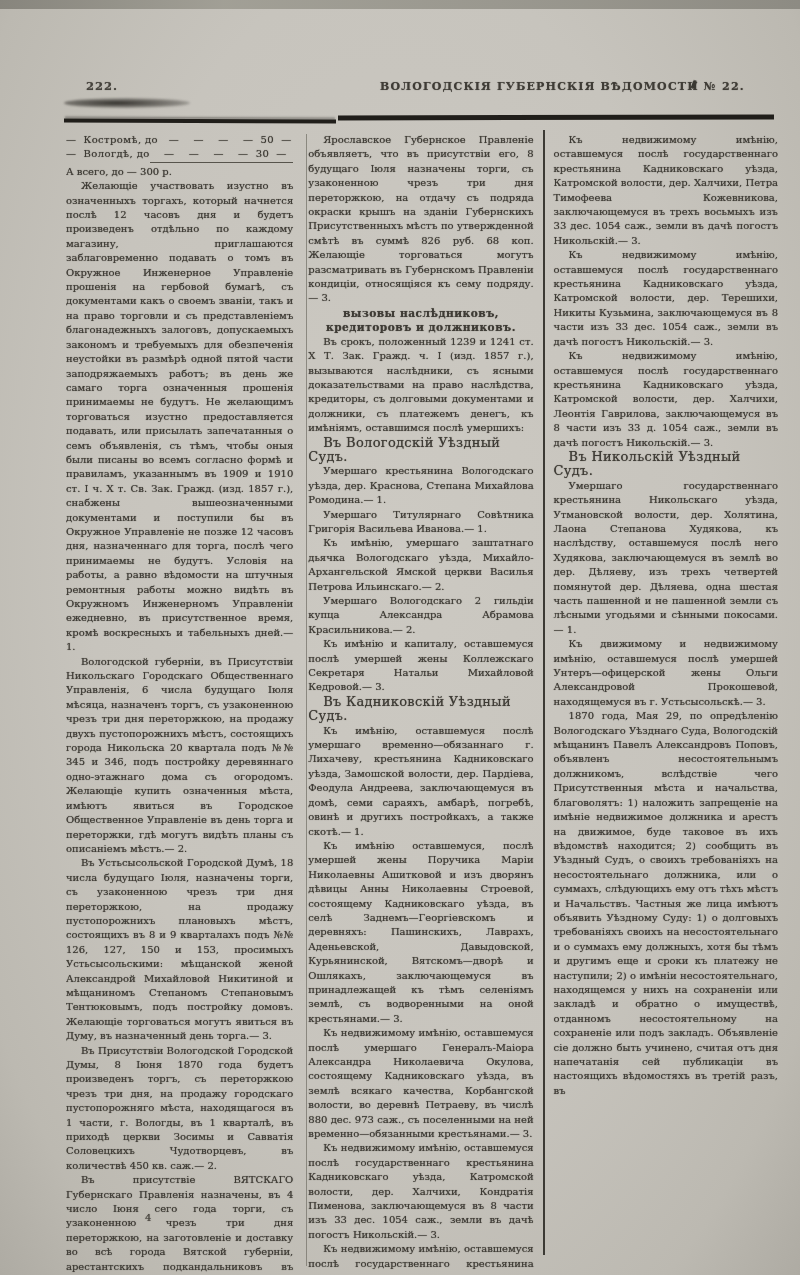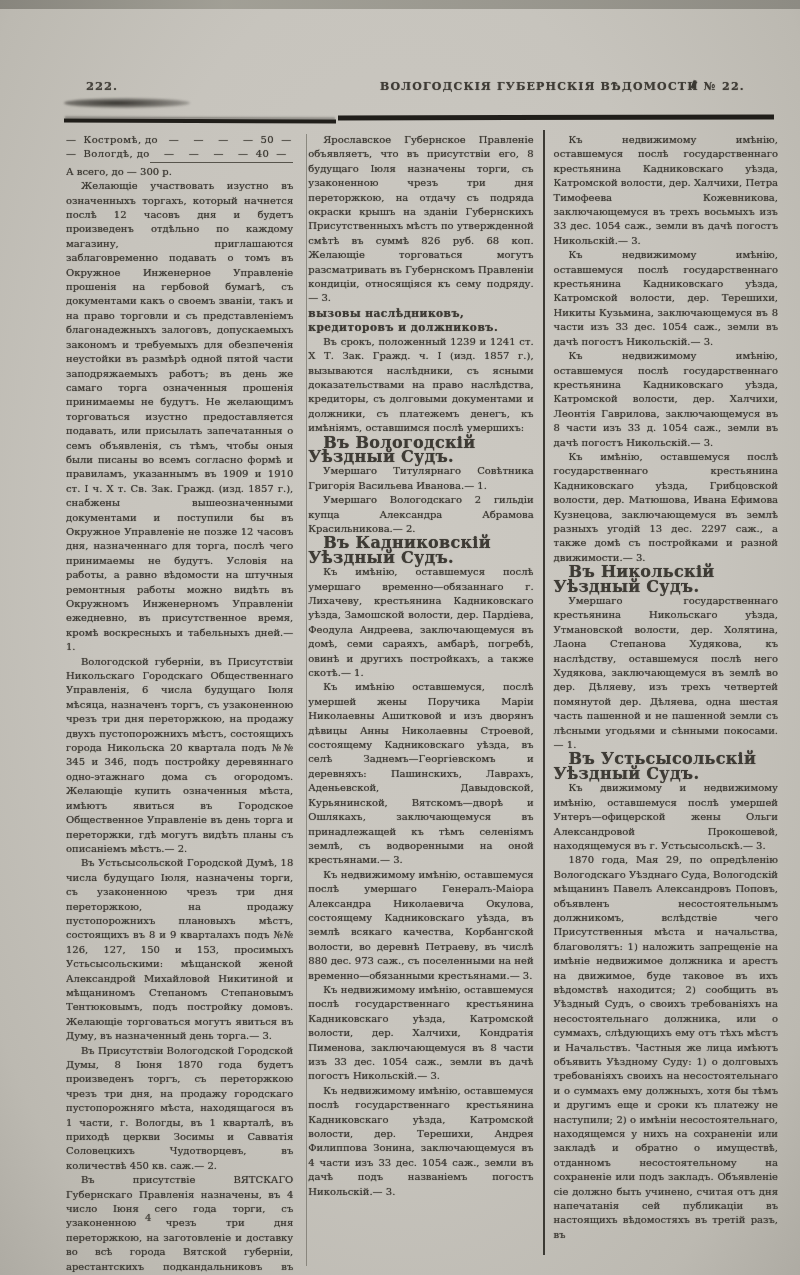--- a/index.html
+++ b/index.html
@@ -61,23 +61,23 @@
   .col{height:100%;overflow:hidden;font-size:10px;line-height:14.4px;
     text-shadow:0 0 .9px rgba(58,55,48,.8);}
   .col-left{width:237px;padding-right:5px;}
   .col-middle{width:235px;padding:0 8px 0 10px;}
   .col-right{width:234px;padding-left:12px;}
   .col p,.col h3,.col h4{margin:0;}
   .blk-para{margin:0 0 5px;text-indent:15px;text-align:justify;}
   .blk-dash{margin:0 0 2px;text-indent:0;white-space:pre;letter-spacing:.4px;}
   .blk-total{margin:2px 0 7px;text-align:left;padding:3px 4px 0 0;position:relative;text-indent:0;}
   .blk-total::before{content:"";position:absolute;top:0;right:0;width:63%;border-top:1px solid #57544c;}
-  .blk-heading{font-size:10.6px;font-weight:700;text-align:left;text-indent:0;
+  .blk-heading{font-size:10.6px;font-weight:700;text-align:center;text-indent:0;
     margin:9px 4px 8px;letter-spacing:.5px;}
-  .blk-court{font-size:16px;font-weight:700;text-indent:15px;margin:8px 0 7px;letter-spacing:.3px;}
+  .blk-court{font-size:13px;font-weight:400;text-indent:15px;margin:8px 0 7px;letter-spacing:.3px;}
   .footer-mark{
     position:absolute;left:145px;top:1212px;font-size:10px;color:#45423c;
     text-shadow:0 0 1px rgba(60,57,50,.7);
   }
 </style>
 </head>
 <body>
 
 <div class="page">
   <div class="top-edge"></div>
@@ -89,49 +89,50 @@
 
   <div class="rule-left"></div>
   <div class="rule-right"></div>
 
   <div class="divider-1"></div>
   <div class="divider-2"></div>
 
   <div class="columns">
     <div class="col col-left" id="col-left">
         <p class="blk-dash">—  Костромѣ, до   —    —    —    —  50  —</p>
-        <p class="blk-dash">—  Вологдѣ, до    —    —    —    —  40  —</p>
+        <p class="blk-dash">—  Вологдѣ, до    —    —    —    —  30  —</p>
         <p class="blk-total">А всего, до — 300 р.</p>
         <p class="blk-para">Желающіе участвовать изустно въ означенныхъ торгахъ, который начнется послѣ 12 часовъ дня и будетъ произведенъ отдѣльно по каждому магазину, приглашаются заблаговременно подавать о томъ въ Окружное Инженерное Управленіе прошенія на гербовой бумагѣ, съ документами какъ о своемъ званіи, такъ и на право торговли и съ представленіемъ благонадежныхъ залоговъ, допускаемыхъ закономъ и требуемыхъ для обезпеченія неустойки въ размѣрѣ одной пятой части заподряжаемыхъ работъ; въ день же самаго торга означенныя прошенія принимаемы не будутъ. Не желающимъ торговаться изустно предоставляется подавать, или присылать запечатанныя о семъ объявленія, съ тѣмъ, чтобы оныя были писаны во всемъ согласно формѣ и правиламъ, указаннымъ въ 1909 и 1910 ст. I ч. X т. Св. Зак. Гражд. (изд. 1857 г.), снабжены вышеозначенными документами и поступили бы въ Окружное Управленіе не позже 12 часовъ дня, назначеннаго для торга, послѣ чего принимаемы не будутъ. Условія на работы, а равно вѣдомости на штучныя ремонтныя работы можно видѣть въ Окружномъ Инженерномъ Управленіи ежедневно, въ присутственное время, кромѣ воскресныхъ и табельныхъ дней.— 1.</p>
         <p class="blk-para">Вологодской губерніи, въ Присутствіи Никольскаго Городскаго Общественнаго Управленія, 6 числа будущаго Іюля мѣсяца, назначенъ торгъ, съ узаконенною чрезъ три дня переторжкою, на продажу двухъ пустопорожнихъ мѣстъ, состоящихъ города Никольска 20 квартала подъ №№ 345 и 346, подъ постройку деревяннаго одно-этажнаго дома съ огородомъ. Желающіе купить означенныя мѣста, имѣютъ явиться въ Городское Общественное Управленіе въ день торга и переторжки, гдѣ могутъ видѣть планы съ описаніемъ мѣстъ.— 2.</p>
         <p class="blk-para">Въ Устьсысольской Городской Думѣ, 18 числа будущаго Іюля, назначены торги, съ узаконенною чрезъ три дня переторжкою, на продажу пустопорожнихъ плановыхъ мѣстъ, состоящихъ въ 8 и 9 кварталахъ подъ №№ 126, 127, 150 и 153, просимыхъ Устьсысольскими: мѣщанской женой Александрой Михайловой Никитиной и мѣщаниномъ Степаномъ Степановымъ Тентюковымъ, подъ постройку домовъ. Желающіе торговаться могутъ явиться въ Думу, въ назначенный день торга.— 3.</p>
         <p class="blk-para">Въ Присутствіи Вологодской Городской Думы, 8 Іюня 1870 года будетъ произведенъ торгъ, съ переторжкою чрезъ три дня, на продажу городскаго пустопорожняго мѣста, находящагося въ 1 части, г. Вологды, въ 1 кварталѣ, въ приходѣ церкви Зосимы и Савватія Соловецкихъ Чудотворцевъ, въ количествѣ 450 кв. саж.— 2.</p>
         <p class="blk-para">Въ присутствіе ВЯТСКАГО Губернскаго Правленія назначены, въ 4 число Іюня сего года торги, съ узаконенною чрезъ три дня переторжкою, на заготовленіе и доставку во всѣ города Вятской губерніи, арестантскихъ подкандальниковъ въ количествѣ 600 паръ примѣрно на сумму 750 руб. Желающіе торговаться на означенную поставку могутъ явиться въ означенное присутствіе въ назначенные для торга и переторжки дни въ 11 часовъ утра. При чемъ объявляется, что на точномъ основаніи 1862 и 1935 ст. X т. 1 ч. изд. 1857 г. послѣ переторжки никакія предложенія не будутъ принимаемы и что допускается къ торгамъ присылка запечатанныхъ объявленій, которыя будутъ приниматься въ дни торга до 11 часовъ утра. Желающіе видѣть кондиціи на заготовку подкандальниковъ могутъ для этого являться въ Губернское Правленіе ежедневно отъ 10 часовъ утра до 2 по полудни.— 3.</p>
       </div>
     <div class="col col-middle" id="col-middle">
         <p class="blk-para">Ярославское Губернское Правленіе объявляетъ, что въ присутствіи его, 8 будущаго Іюля назначены торги, съ узаконенною чрезъ три дня переторжкою, на отдачу съ подряда окраски крышъ на зданіи Губернскихъ Присутственныхъ мѣстъ по утвержденной смѣтѣ въ суммѣ 826 руб. 68 коп. Желающіе торговаться могутъ разсматривать въ Губернскомъ Правленіи кондиціи, относящіяся къ сему подряду.— 3.</p>
         <h3 class="blk-heading">вызовы наслѣдниковъ, кредиторовъ и должниковъ.</h3>
         <p class="blk-para">Въ срокъ, положенный 1239 и 1241 ст. X Т. Зак. Гражд. ч. I (изд. 1857 г.), вызываются наслѣдники, съ ясными доказательствами на право наслѣдства, кредиторы, съ долговыми документами и должники, съ платежемъ денегъ, къ имѣніямъ, оставшимся послѣ умершихъ:</p>
         <h4 class="blk-court">Въ Вологодскій Уѣздный Судъ.</h4>
+        <p class="blk-para">Умершаго крестьянина Вологодскаго уѣзда, дер. Краснова, Степана Михайлова Ромодина.— 1.</p>
         <p class="blk-para">Умершаго Титулярнаго Совѣтника Григорія Васильева Иванова.— 1.</p>
+        <p class="blk-para">Къ имѣнію, умершаго заштатнаго дьячка Вологодскаго уѣзда, Михайло-Архангельской Ямской церкви Василья Петрова Ильинскаго.— 2.</p>
         <p class="blk-para">Умершаго Вологодскаго 2 гильдіи купца Александра Абрамова Красильникова.— 2.</p>
+        <p class="blk-para">Къ имѣнію и капиталу, оставшемуся послѣ умершей жены Коллежскаго Секретаря Натальи Михайловой Кедровой.— 3.</p>
         <h4 class="blk-court">Въ Кадниковскій Уѣздный Судъ.</h4>
         <p class="blk-para">Къ имѣнію, оставшемуся послѣ умершаго временно—обязаннаго г. Лихачеву, крестьянина Кадниковскаго уѣзда, Замошской волости, дер. Пардіева, Феодула Андреева, заключающемуся въ домѣ, семи сараяхъ, амбарѣ, погребѣ, овинѣ и другихъ постройкахъ, а также скотѣ.— 1.</p>
         <p class="blk-para">Къ имѣнію оставшемуся, послѣ умершей жены Поручика Маріи Николаевны Ашитковой и изъ дворянъ дѣвицы Анны Николаевны Строевой, состоящему Кадниковскаго уѣзда, въ селѣ Заднемъ—Георгіевскомъ и деревняхъ: Пашинскихъ, Лаврахъ, Аденьевской, Давыдовской, Курьянинской, Вятскомъ—дворѣ и Ошлякахъ, заключающемуся въ принадлежащей къ тѣмъ селеніямъ землѣ, съ водворенными на оной крестьянами.— 3.</p>
         <p class="blk-para">Къ недвижимому имѣнію, оставшемуся послѣ умершаго Генералъ-Маіора Александра Николаевича Окулова, состоящему Кадниковскаго уѣзда, въ землѣ всякаго качества, Корбангской волости, во деревнѣ Петраеву, въ числѣ 880 дес. 973 саж., съ поселенными на ней временно—обязанными крестьянами.— 3.</p>
         <p class="blk-para">Къ недвижимому имѣнію, оставшемуся послѣ государственнаго крестьянина Кадниковскаго уѣзда, Катромской волости, дер. Халчихи, Кондратія Пименова, заключающемуся въ 8 части изъ 33 дес. 1054 саж., земли въ дачѣ погостъ Никольскій.— 3.</p>
         <p class="blk-para">Къ недвижимому имѣнію, оставшемуся послѣ государственнаго крестьянина Кадниковскаго уѣзда, Катромской волости, дер. Терешихи, Андрея Филиппова Зонина, заключающемуся въ 4 части изъ 33 дес. 1054 саж., земли въ дачѣ подъ названіемъ погостъ Никольскій.— 3.</p>
       </div>
     <div class="col col-right" id="col-right">
         <p class="blk-para">Къ недвижимому имѣнію, оставшемуся послѣ государственнаго крестьянина Кадниковскаго уѣзда, Катромской волости, дер. Халчихи, Петра Тимофеева Кожевникова, заключающемуся въ трехъ восьмыхъ изъ 33 дес. 1054 саж., земли въ дачѣ погостъ Никольскій.— 3.</p>
         <p class="blk-para">Къ недвижимому имѣнію, оставшемуся послѣ государственнаго крестьянина Кадниковскаго уѣзда, Катромской волости, дер. Терешихи, Никиты Кузьмина, заключающемуся въ 8 части изъ 33 дес. 1054 саж., земли въ дачѣ погостъ Никольскій.— 3.</p>
         <p class="blk-para">Къ недвижимому имѣнію, оставшемуся послѣ государственнаго крестьянина Кадниковскаго уѣзда, Катромской волости, дер. Халчихи, Леонтія Гаврилова, заключающемуся въ 8 части изъ 33 д. 1054 саж., земли въ дачѣ погостъ Никольскій.— 3.</p>
-        <p class="blk-para">Къ имѣнію, оставшемуся послѣ государственнаго крестьянина Кадниковскаго уѣзда, Грибцовской волости, дер. Матюшова, Ивана Ефимова Кузнецова, заключающемуся въ землѣ разныхъ угодій 13 дес. 2297 саж., а также домѣ съ постройками и разной движимости.— 3.</p>
         <h4 class="blk-court">Въ Никольскій Уѣздный Судъ.</h4>
         <p class="blk-para">Умершаго государственнаго крестьянина Никольскаго уѣзда, Утмановской волости, дер. Холятина, Лаона Степанова Худякова, къ наслѣдству, оставшемуся послѣ него Худякова, заключающемуся въ землѣ во дер. Дѣляеву, изъ трехъ четвертей помянутой дер. Дѣляева, одна шестая часть пашенной и не пашенной земли съ лѣсными угодьями и сѣнными покосами.— 1.</p>
-        <h4 class="blk-court">Въ Устьсысольскій Уѣздный Судъ.</h4>
         <p class="blk-para">Къ движимому и недвижимому имѣнію, оставшемуся послѣ умершей Унтеръ—офицерской жены Ольги Александровой Прокошевой, находящемуся въ г. Устьсысольскѣ.— 3.</p>
         <p class="blk-para">1870 года, Мая 29, по опредѣленію Вологодскаго Уѣзднаго Суда, Вологодскій мѣщанинъ Павелъ Александровъ Поповъ, объявленъ несостоятельнымъ должникомъ, вслѣдствіе чего Присутственныя мѣста и начальства, благоволятъ: 1) наложить запрещеніе на имѣніе недвижимое должника и арестъ на движимое, буде таковое въ ихъ вѣдомствѣ находится; 2) сообщить въ Уѣздный Судъ, о своихъ требованіяхъ на несостоятельнаго должника, или о суммахъ, слѣдующихъ ему отъ тѣхъ мѣстъ и Начальствъ. Частныя же лица имѣютъ объявить Уѣздному Суду: 1) о долговыхъ требованіяхъ своихъ на несостоятельнаго и о суммахъ ему должныхъ, хотя бы тѣмъ и другимъ еще и сроки къ платежу не наступили; 2) о имѣніи несостоятельнаго, находящемся у нихъ на сохраненіи или закладѣ и обратно о имуществѣ, отданномъ несостоятельному на сохраненіе или подъ закладъ. Объявленіе сіе должно быть учинено, считая отъ дня напечатанія сей публикаціи въ настоящихъ вѣдомостяхъ въ третій разъ, въ</p>
       </div>
   </div>
 
   <div class="footer-mark">4</div>
 </div>
 
 </body></html>

